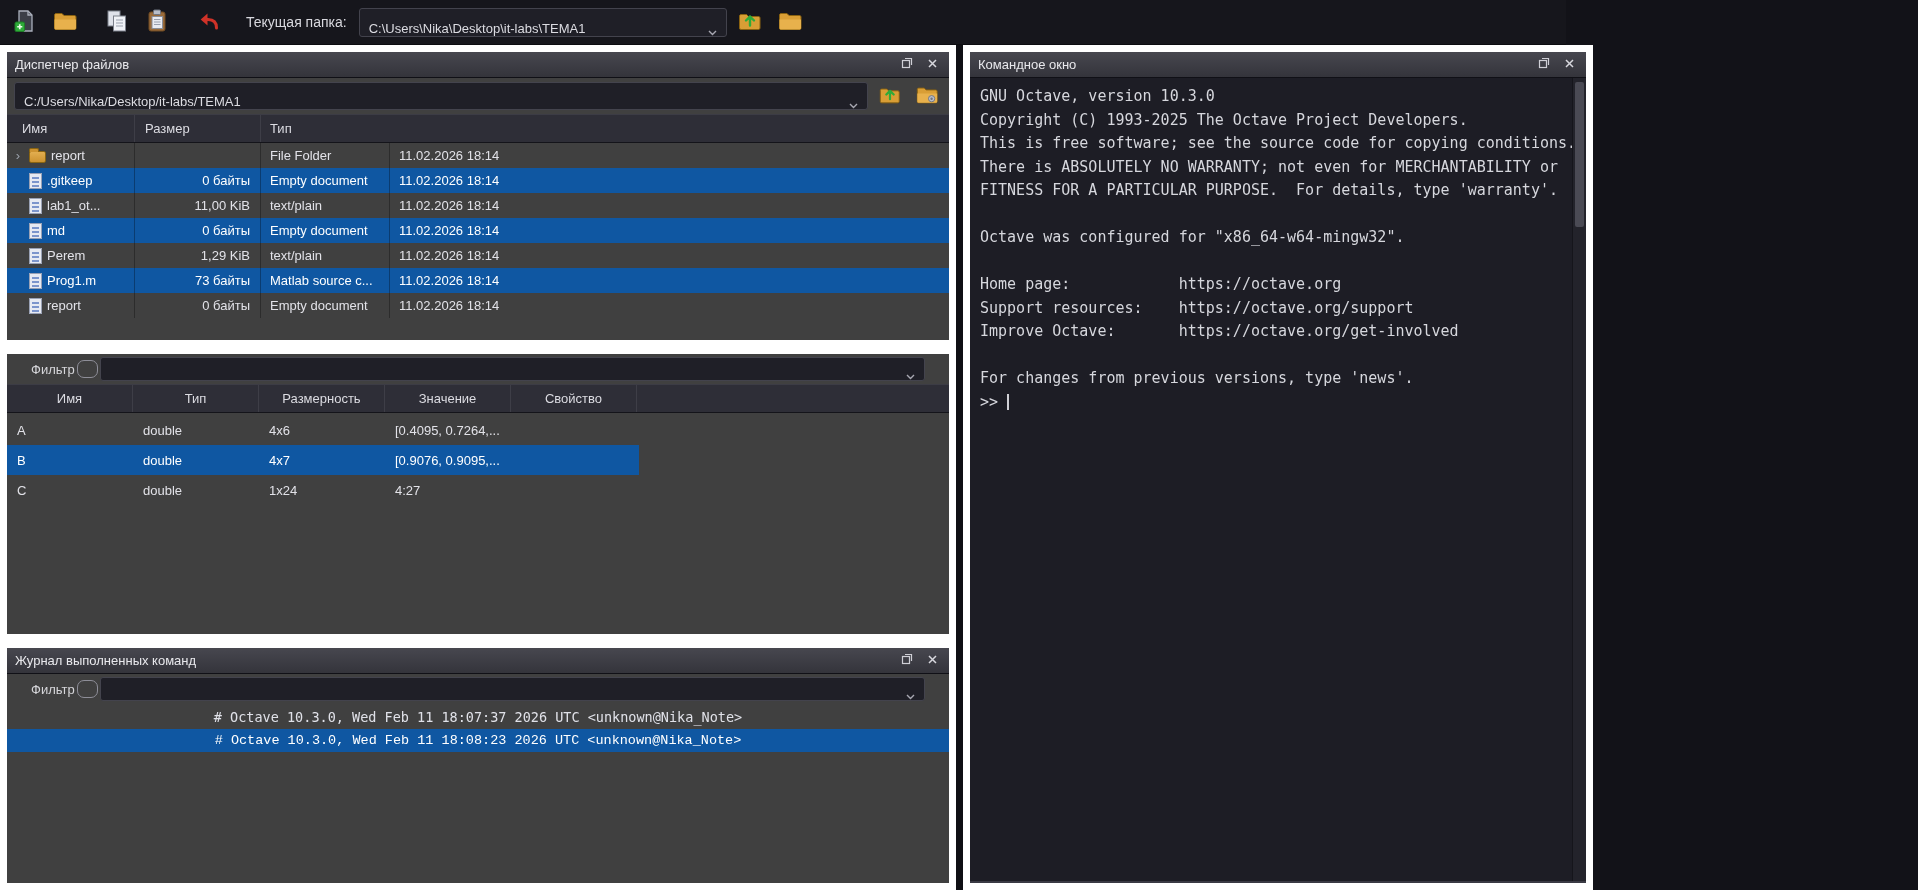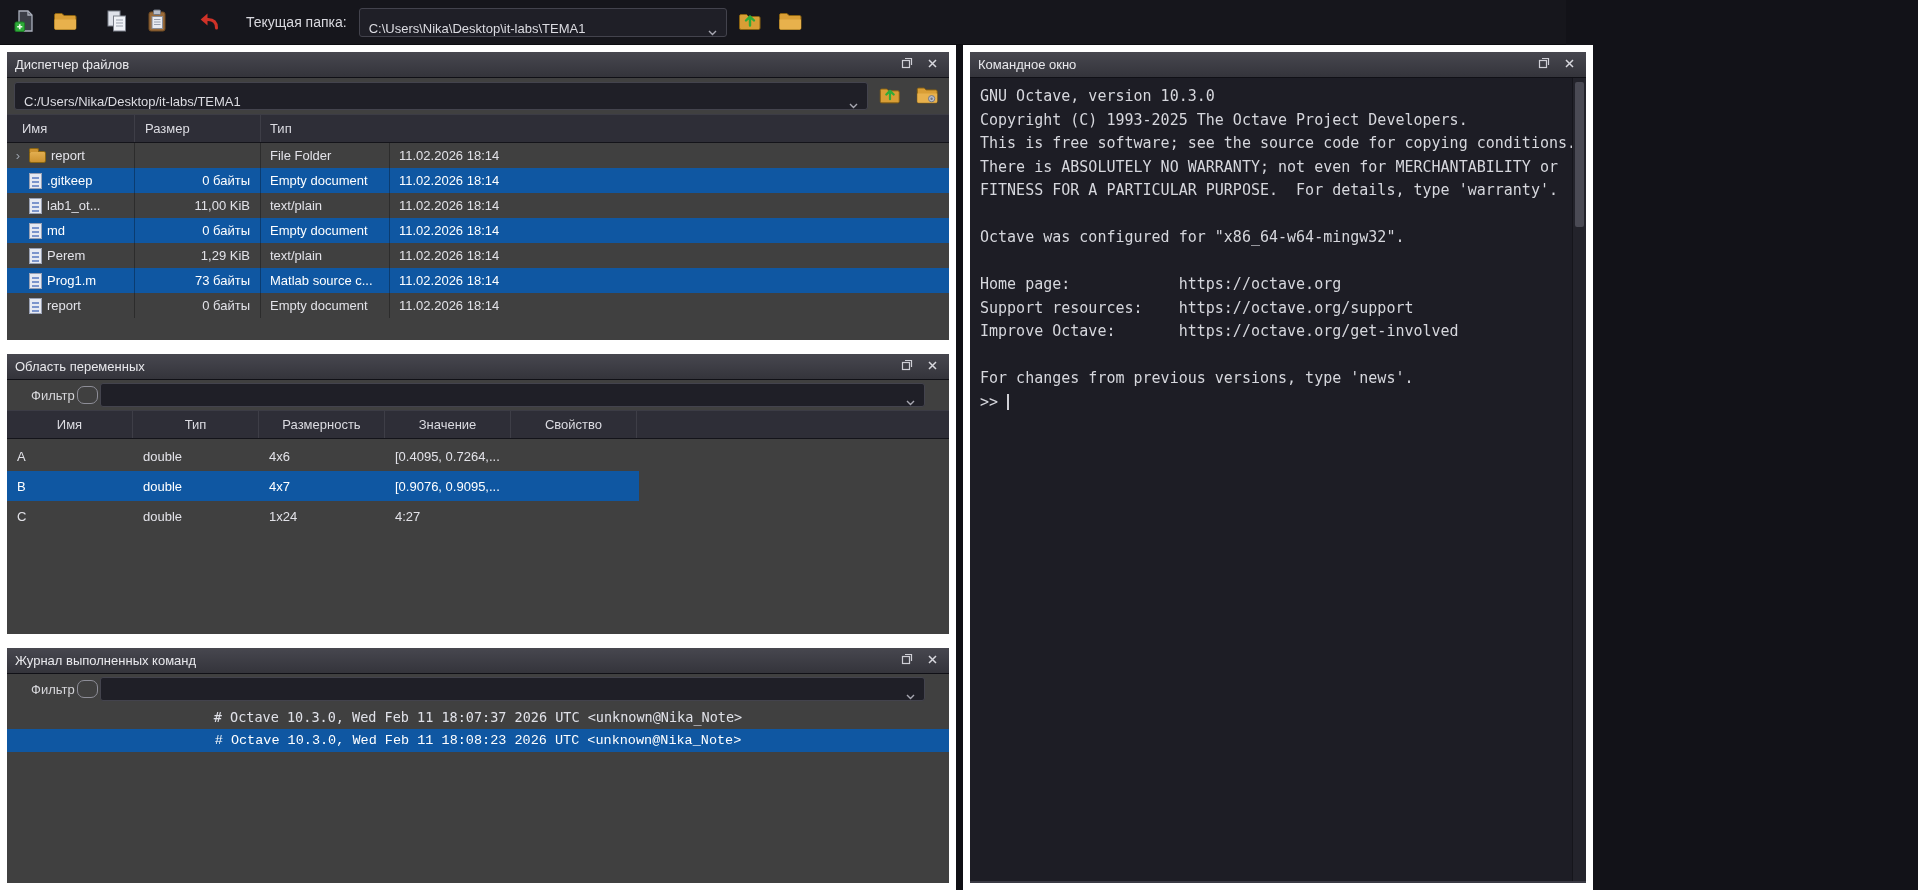--- a/index.html
+++ b/index.html
@@ -289,36 +289,20 @@
                 <span class="txt">report</span>
               </div>
               <div class="fc fc-size">0 байты</div>
               <div class="fc fc-type">Empty document</div>
               <div class="fc fc-date">11.02.2026 18:14</div>
             </div>
           </div>
       </section>
 
       <section class="panel p-workspace">
-        <div class="titlebar">
-          <span>Область переменных</span>
-          <span class="tb-btns">
-            <button class="tbbtn">
-                <span><svg width="12" height="12" viewBox="0 0 12 12">
-                    <rect x="1.5" y="3.5" width="7" height="7" fill="none" stroke="#cfcfd6" stroke-width="1.2"></rect>
-                    <path d="M4 1.5h6.5V8" fill="none" stroke="#cfcfd6" stroke-width="1.2"></path>
-                  </svg></span>
-              </button>
-            <button class="tbbtn">
-                <span><svg width="11" height="11" viewBox="0 0 11 11">
-                    <path d="M2 2l7 7M9 2l-7 7" stroke="#d8d8de" stroke-width="1.5"></path>
-                  </svg></span>
-              </button>
-          </span>
-        </div>
         <div class="filterrow">
           <span>Фильтр</span>
           <span class="cb"></span>
           <div class="combo fcombo">
             <span class="txt"></span>
             <span class="dd">
                 <svg width="9" height="6" viewBox="0 0 9 6">
                   <path d="M1 1l3.5 3.5L8 1" stroke="#a8a8b2" fill="none" stroke-width="1.4"></path>
                 </svg>
               </span>

